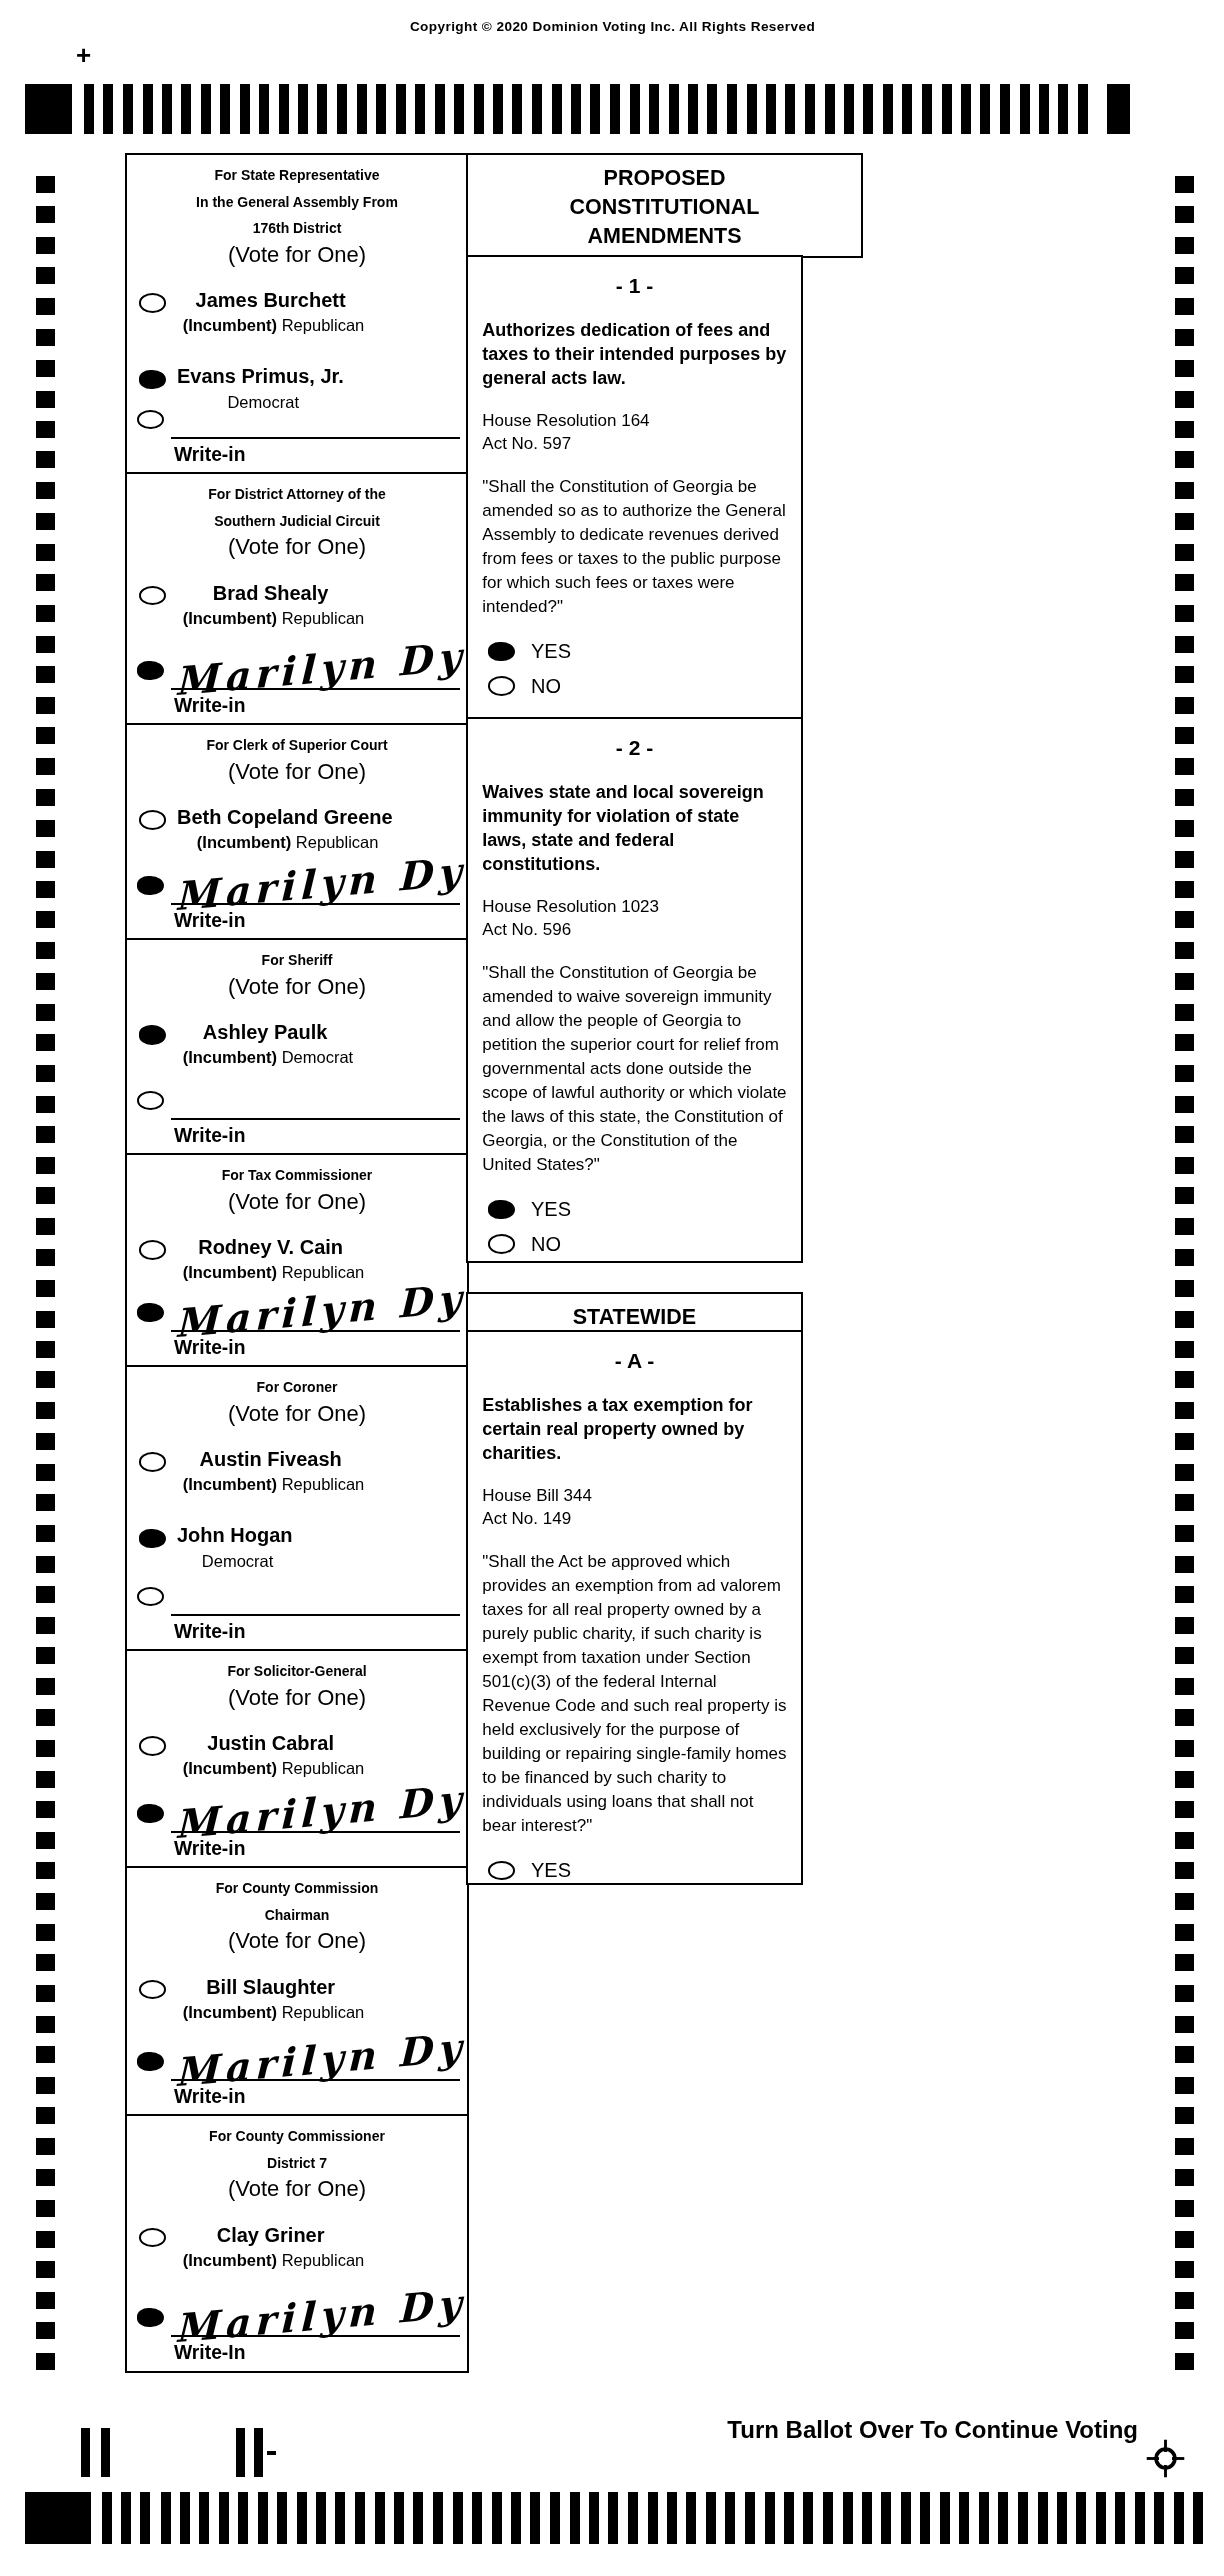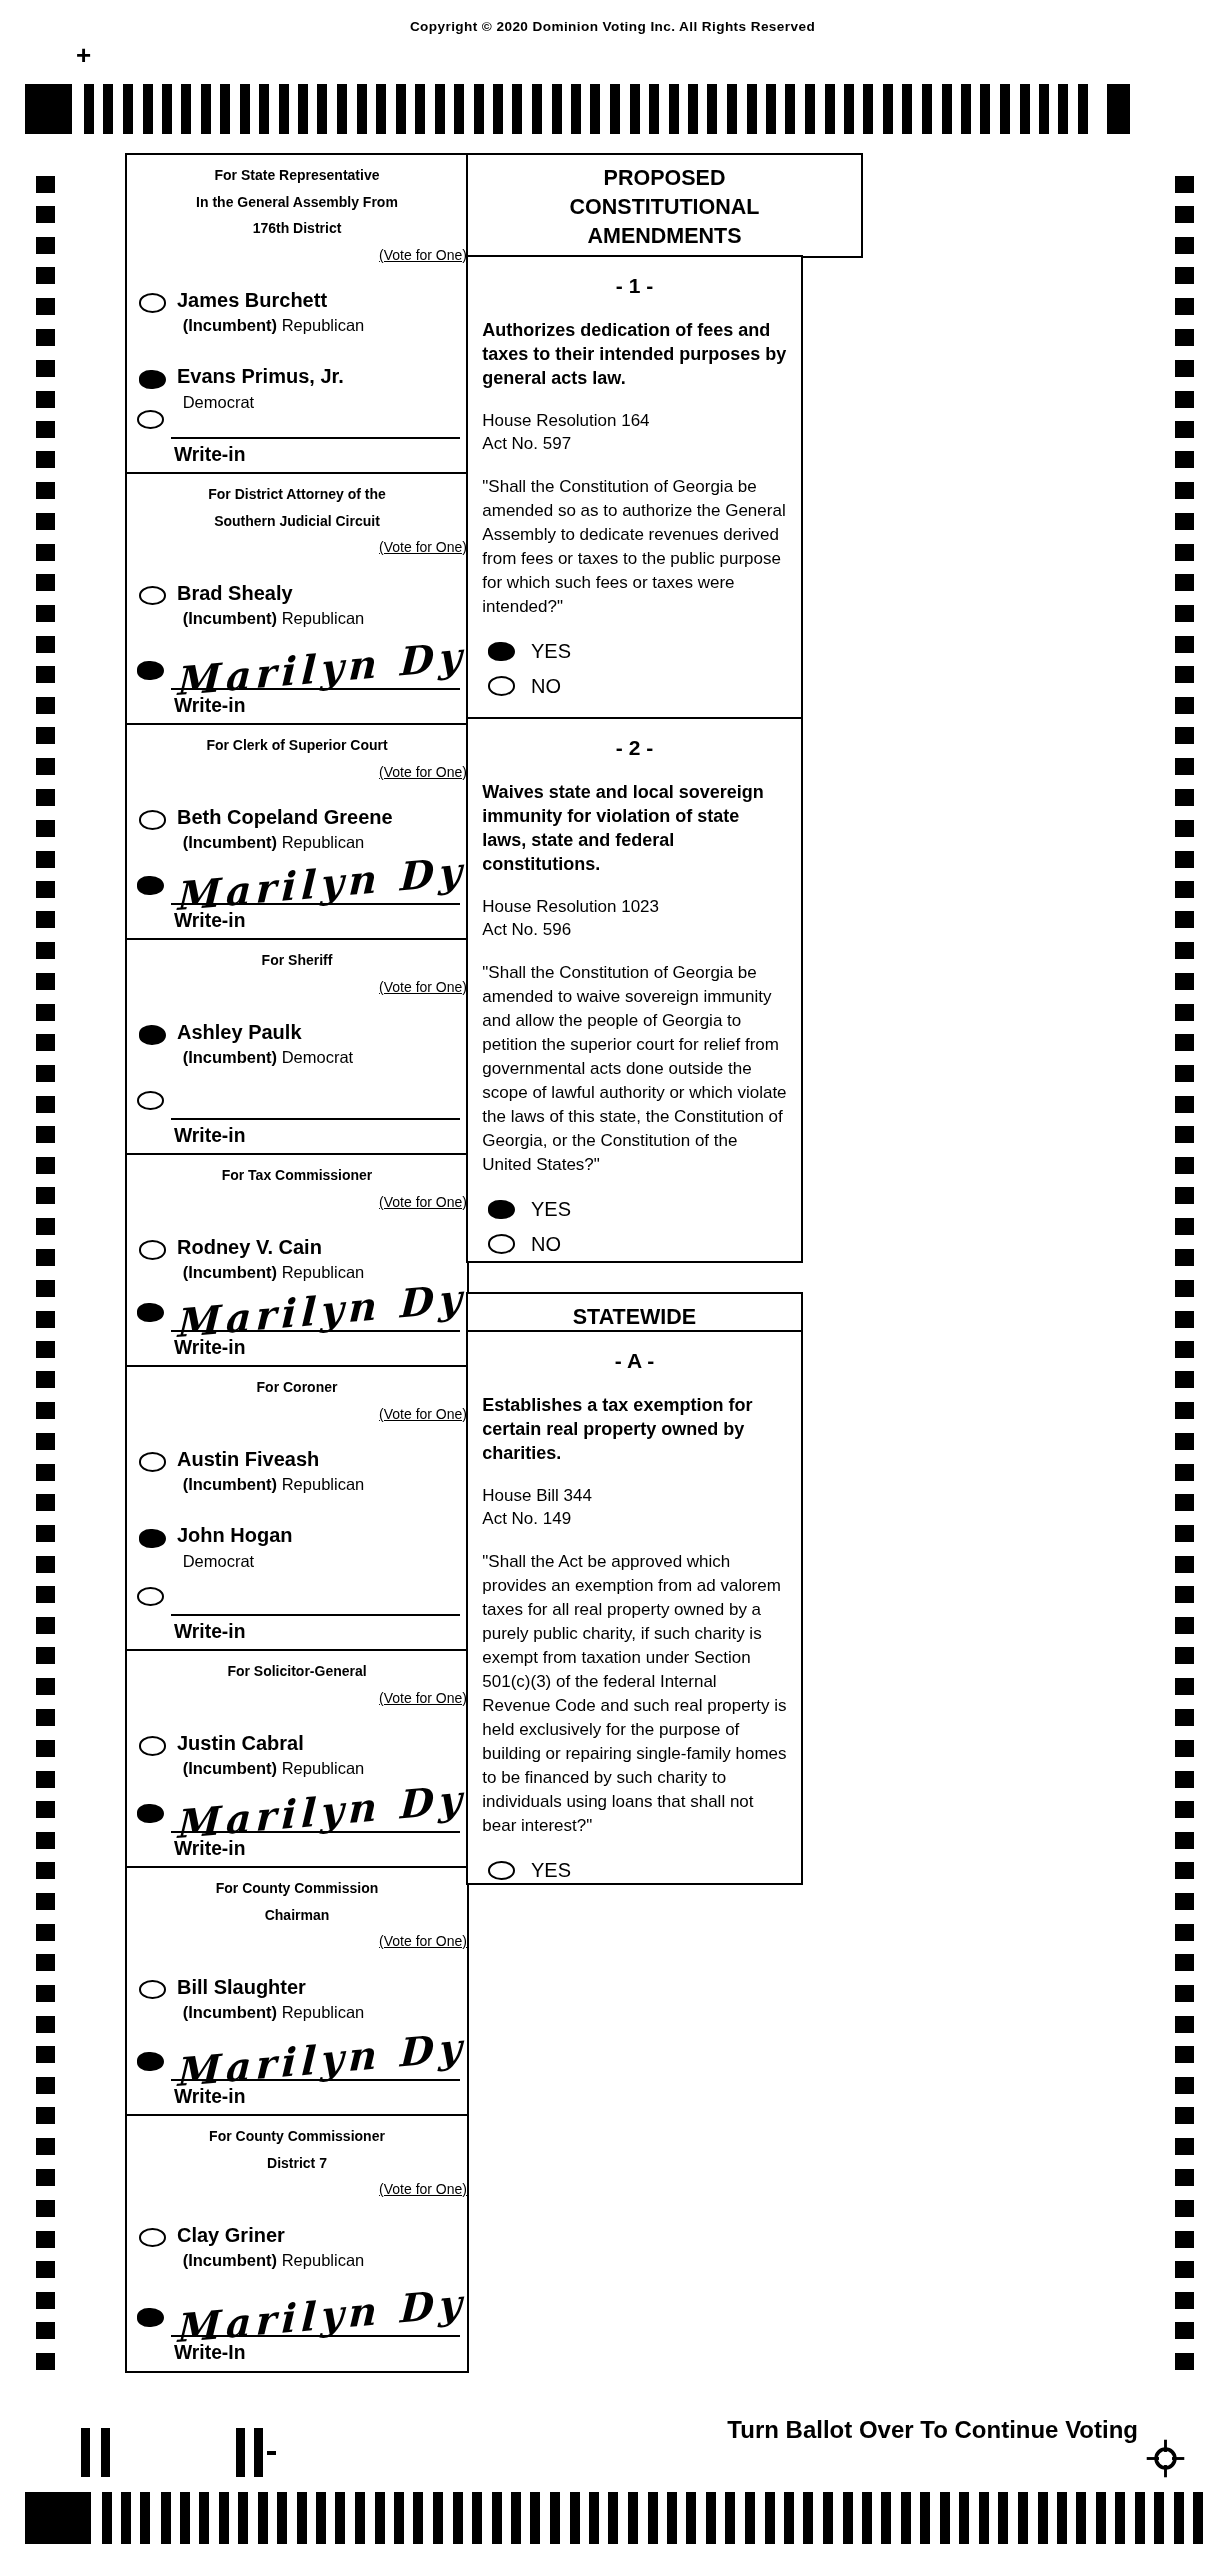--- a/index.html
+++ b/index.html
@@ -6,22 +6,22 @@
   .page{position:relative;width:1225px;height:2576px;background:#ffffff;color:#000;
         font-family:"Liberation Sans",sans-serif;overflow:hidden;}
   .copyright{position:absolute;top:18.6px;left:0;width:100%;text-align:center;
              font-size:13.6px;font-weight:bold;letter-spacing:0.4px;}
   .plus{position:absolute;left:76px;top:40px;font-size:26px;font-weight:bold;}
   
   .tm{position:absolute;background:#000;}
   
   .box{position:absolute;border:2.9px solid #000;box-sizing:border-box;background:#fff;overflow:hidden;}
   .c-title{margin-top:7.2px;font-size:14px;font-weight:bold;line-height:26.5px;text-align:center;}
-  .c-votefor{font-size:14px;line-height:26px;text-align:right;text-decoration:underline;}
-  .cand{display:flex;gap:11.5px;margin:21.5px 0 0 11.5px;}
+  .c-votefor{font-size:22px;line-height:26px;text-align:center;}
+  .cand{display:flex;gap:11.5px;margin:21.5px 0 0 11.5px;text-align:center;}
   .cand + .cand{margin-top:30px;}
   .oval{width:27px;height:19.3px;border:2.1px solid #000;border-radius:50%;background:#fff;box-sizing:border-box;flex:0 0 auto;}
   .oval.filled{background:#000;border-color:#000;border-radius:46% 54% 52% 48%;}
   .cand .oval{margin-top:4.3px;}
   .cname{font-size:20px;font-weight:bold;line-height:23px;}
   .cparty{font-size:16.5px;margin-top:4.3px;padding-left:5.7px;}
   .cparty .inc{font-weight:bold;}
   .wline{position:absolute;left:44px;right:7.2px;bottom:34px;border-top:2.1px solid #000;}
   .wlabel{position:absolute;left:47px;bottom:7.2px;font-size:19.3px;font-weight:bold;}
   .woval{position:absolute;left:10px;bottom:44px;}

